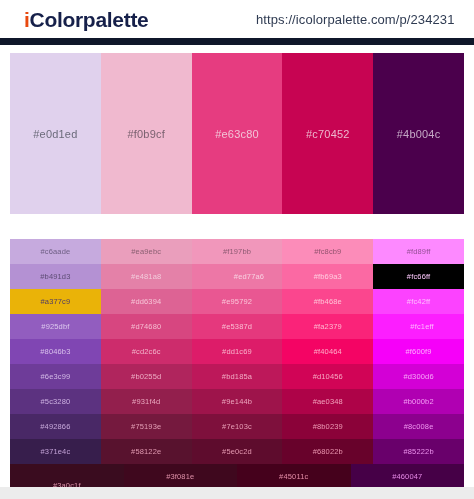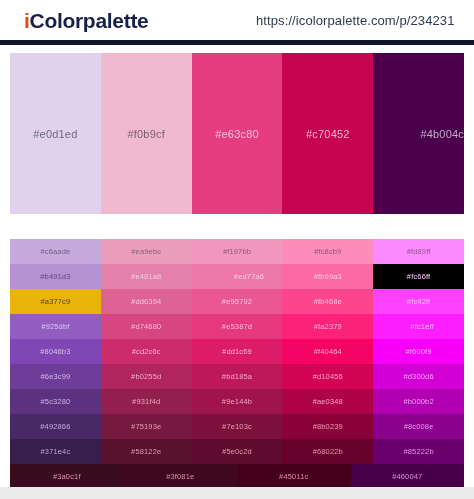--- a/index.html
+++ b/index.html
@@ -15,21 +15,21 @@
     position: relative;
   }
 
   
   .header {
     height: 45px;
     background: #ffffff;
     display: flex;
     align-items: center;
     position: relative;
-    border-bottom: 5px solid #0f172a;
+    border-bottom: 7px solid #0f172a;
     box-sizing: border-box;
   }
   .logo {
     margin-left: 24px;
     font-size: 21px;
     font-weight: bold;
     letter-spacing: -0.3px;
     white-space: nowrap;
     line-height: 1;
   }
@@ -123,21 +123,21 @@
     </div>
     <div class="main-swatch" style="background: rgb(240, 185, 207);">
       <span class="label" style="color: rgb(122, 98, 112);">#f0b9cf</span>
     </div>
     <div class="main-swatch" style="background: rgb(230, 60, 128);">
       <span class="label" style="color: rgb(242, 195, 214);">#e63c80</span>
     </div>
     <div class="main-swatch" style="background: rgb(199, 4, 82);">
       <span class="label" style="color: rgb(237, 184, 206);">#c70452</span>
     </div>
-    <div class="main-swatch" style="background: rgb(75, 0, 76); justify-content: flex-end;">
+    <div class="main-swatch" style="background: rgb(75, 0, 76);">
       <span class="label" style="color: rgb(197, 169, 198);">#4b004c</span>
     </div>
   </div>
 
 <div class="grid">
     <div class="grid-row">
       <div class="grid-cell" style="background: rgb(198, 170, 222);">
         <span class="label" style="color: rgb(110, 95, 132);">#c6aade</span>
       </div>
       <div class="grid-cell" style="background: rgb(234, 158, 188);">
@@ -283,21 +283,21 @@
         <span class="label" style="color: rgb(227, 151, 175);">#5e0c2d</span>
       </div>
       <div class="grid-cell" style="background: rgb(104, 2, 43);">
         <span class="label" style="color: rgb(232, 147, 173);">#68022b</span>
       </div>
       <div class="grid-cell" style="background: rgb(105, 0, 107);">
         <span class="label" style="color: rgb(234, 143, 235);">#85222b</span>
       </div>
     </div>
     <div class="grid-row">
-      <div class="grid-cell" style="background: rgb(58, 12, 31);">
+      <div class="grid-cell" style="background: rgb(58, 12, 31); align-items: flex-end;">
         <span class="label" style="color: rgb(218, 145, 168);">#3a0c1f</span>
       </div>
       <div class="grid-cell" style="background: rgb(63, 8, 30);">
         <span class="label" style="color: rgb(222, 144, 168);">#3f081e</span>
       </div>
       <div class="grid-cell" style="background: rgb(69, 1, 28);">
         <span class="label" style="color: rgb(227, 140, 166);">#45011c</span>
       </div>
       <div class="grid-cell" style="background: rgb(70, 0, 71);">
         <span class="label" style="color: rgb(229, 136, 230);">#460047</span>

